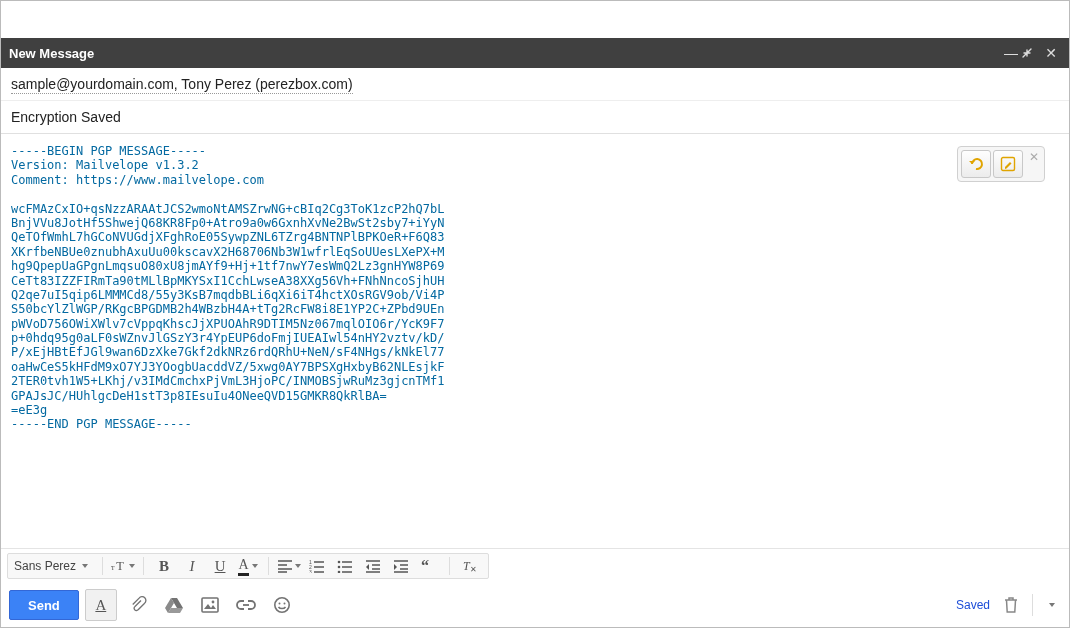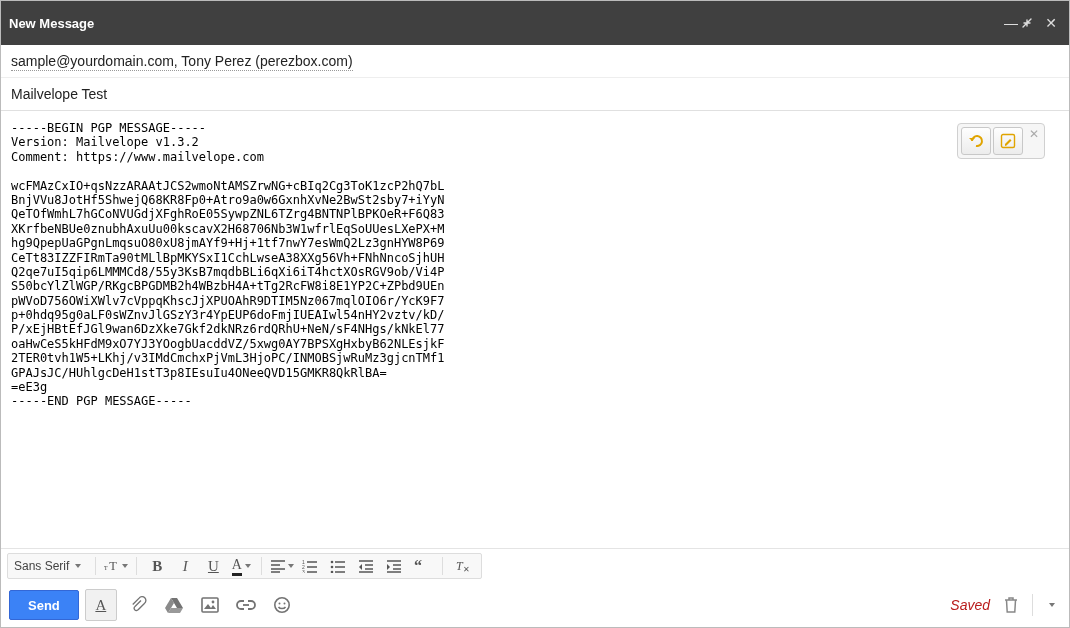--- a/index.html
+++ b/index.html
@@ -17,25 +17,26 @@
     width: 1070px;
     height: 628px;
     display: flex;
     flex-direction: column;
     box-sizing: border-box;
     border: 1px solid #bbb;
   }
   .titlebar {
     background: #404040;
     color: #fff;
-    height: 44px;
+    height: 30px;
     display: flex;
     align-items: center;
     padding: 0 8px;
     font-size: 13px;
+    margin-top: 37px;
   }
   .titlebar .title { font-weight: bold; flex: 0 0 auto; }
   .titlebar .spacer { flex: 1; }
   .titlebar .winbtn {
     width: 20px;
     text-align: center;
     color: #ddd;
     font-size: 14px;
     cursor: pointer;
   }
@@ -57,21 +58,21 @@
     flex: 1;
     position: relative;
     padding: 10px;
     overflow: auto;
   }
   .pgp-text {
     font-family: "Menlo", "Consolas", monospace;
     font-size: 12px;
     line-height: 1.2;
     white-space: pre;
-    color: #000000;
+    color: #0369a1;
   }
   .mv-toolbar {
     position: absolute;
     top: 12px;
     right: 24px;
     display: flex;
     align-items: flex-start;
     gap: 2px;
     background: #f6f6f6;
     border: 1px solid #d0d0d0;
@@ -180,21 +181,21 @@
     border: 1px solid #ccc;
     background: #f1f1f1;
   }
   .right-side {
     margin-left: auto;
     display: flex;
     align-items: center;
     gap: 10px;
     color: #888;
   }
-  .saved-text { font-size: 14px; color: #b91c1c; font-style: italic; }
+  .saved-text { font-size: 12px; color: #1d4ed8; }
   svg { display: block; }
 </style>
 </head>
 <body>
 
 <div class="window">
 
   <div class="titlebar">
     <span class="title">New Message</span>
     <span class="spacer"></span>
@@ -205,21 +206,21 @@
         </svg>
     </span>
     <span class="winbtn">✕</span>
   </div>
 
   <div class="header-fields">
     <div class="to-row">
       <span class="recipient">sample@yourdomain.com, Tony Perez (perezbox.com)</span>
     </div>
     <div class="subject-row">
-      <span>Mailvelope Test</span>
+      <span>Encryption Saved</span>
     </div>
   </div>
 
   <div class="body-area">
     <div class="pgp-text">-----BEGIN PGP MESSAGE-----
 Version: Mailvelope v1.3.2
 Comment: https://www.mailvelope.com
 
 wcFMAzCxIO+qsNzzARAAtJCS2wmoNtAMSZrwNG+cBIq2Cg3ToK1zcP2hQ7bL
 BnjVVu8JotHf5ShwejQ68KR8Fp0+Atro9a0w6GxnhXvNe2BwSt2sby7+iYyN
@@ -251,21 +252,21 @@
           <path d="M5 11 L10 6 L11.5 7.5 L6.5 12.5 L5 13 Z" fill="#e0a400"></path>
         </svg>
       </div>
       <span class="mv-close">✕</span>
     </div>
   </div>
 
   <div class="format-bar">
     <div class="fmt-group" style="gap:4px;">
       <div class="font-sel">
-        <span>Sans Serif</span>
+        <span>Sans Perez</span>
         <span class="caret-down"></span>
       </div>
       <span class="vdiv"></span>
       <div class="fmt-btn" style="position:relative;">
         <svg width="18" height="16" viewBox="0 0 18 16">
           <text x="0" y="13" font-size="9" fill="#555" font-family="serif">т</text>
           <text x="6" y="13" font-size="14" fill="#555" font-family="serif">T</text>
         </svg>
         <span class="caret-down" style="margin-left:2px;"></span>
       </div>

